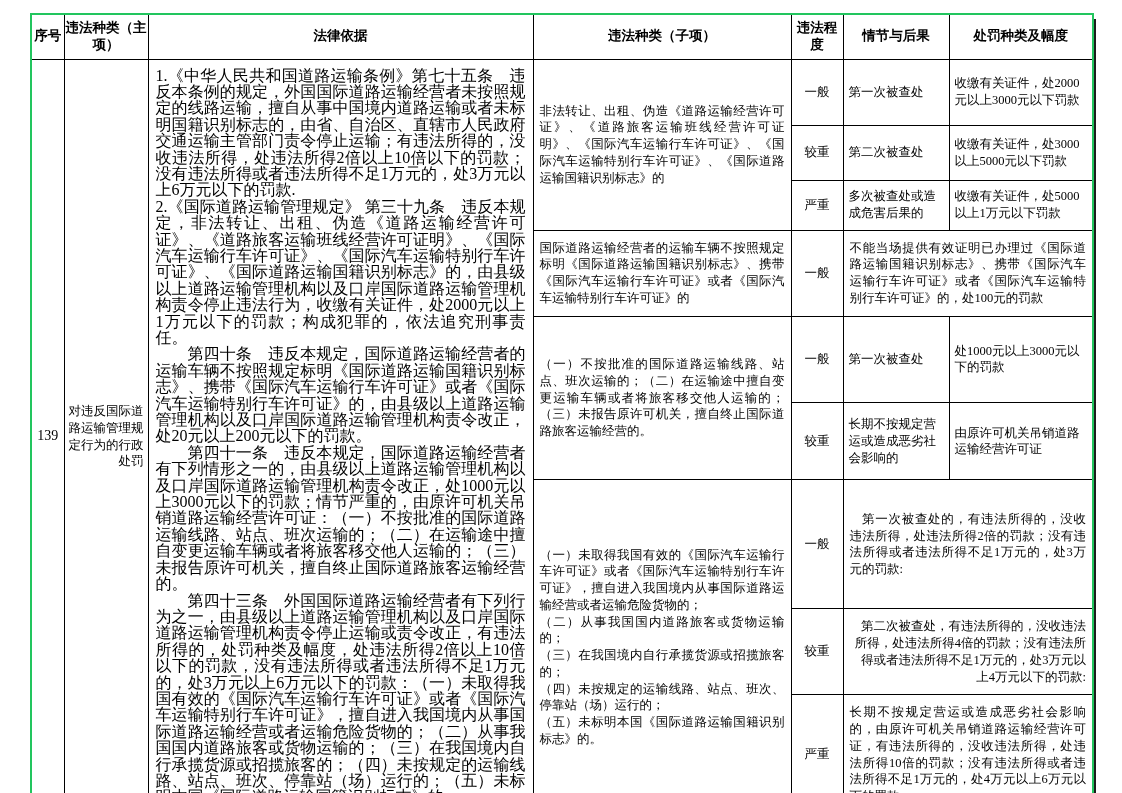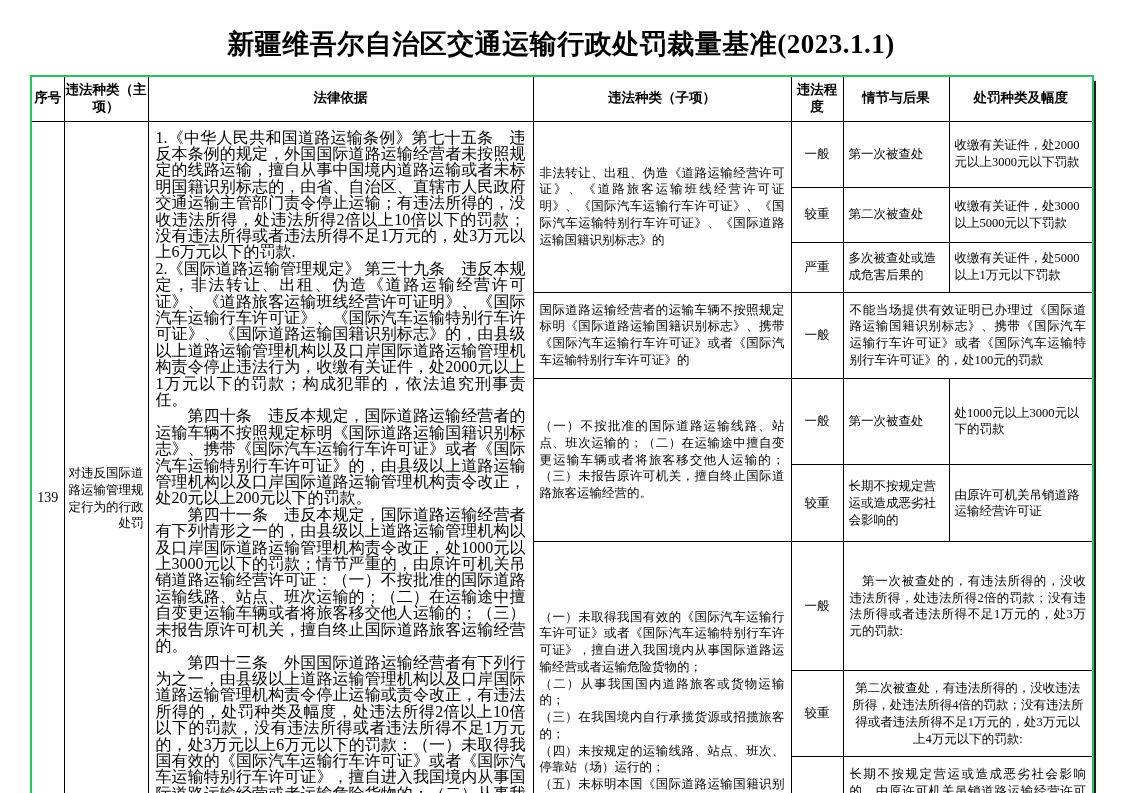--- a/index.html
+++ b/index.html
@@ -65,29 +65,28 @@
     padding: 8px 7px;
   }
   .c-legal .para { margin: 0; }
   .c-legal .para.indent { text-indent: 2em; }
   .c-sub    { text-align: justify; padding: 3px 6px; }
   .c-sub .line { margin: 0; }
   .c-degree { text-align: center; padding: 0; }
   .c-circ   { text-align: left; }
   .c-pen    { text-align: left; }
   .pen-merged { text-align: justify; padding: 9px 6px; }
-  .pen-merged.center { text-align: center; }
+  .pen-merged.center { text-align: right; }
   .pen-merged.indent1 { text-indent: 1em; }
 </style>
 </head>
 <body>
 
 <div class="page">
 
-  <h1 class="title">新疆维吾尔自治区交通运输行政处罚裁量基准(2023.1.1)</h1>
 
   <table class="penalty">
     <colgroup>
       <col style="width:33px">
         <col style="width:84px">
         <col style="width:385px">
       <col style="width:258px">
         <col style="width:52px">
         <col style="width:106px">
         <col style="width:144px">

